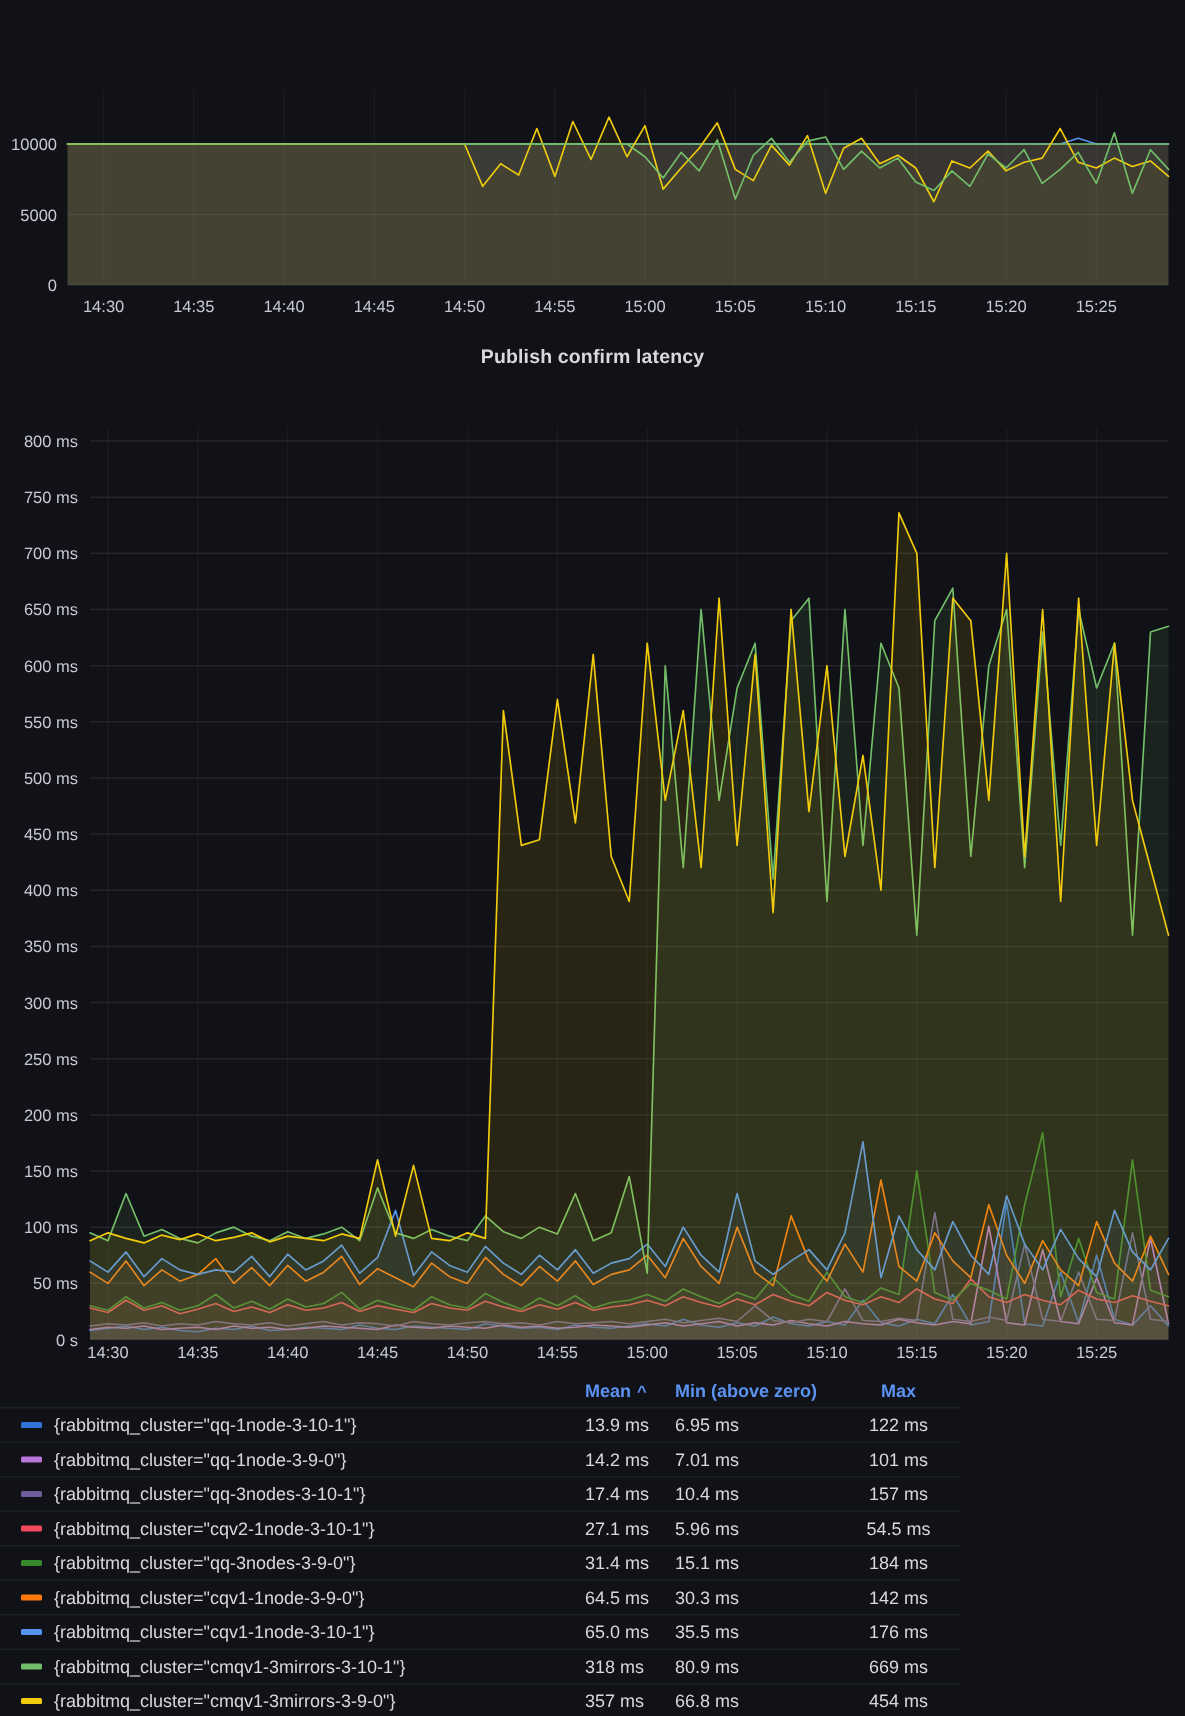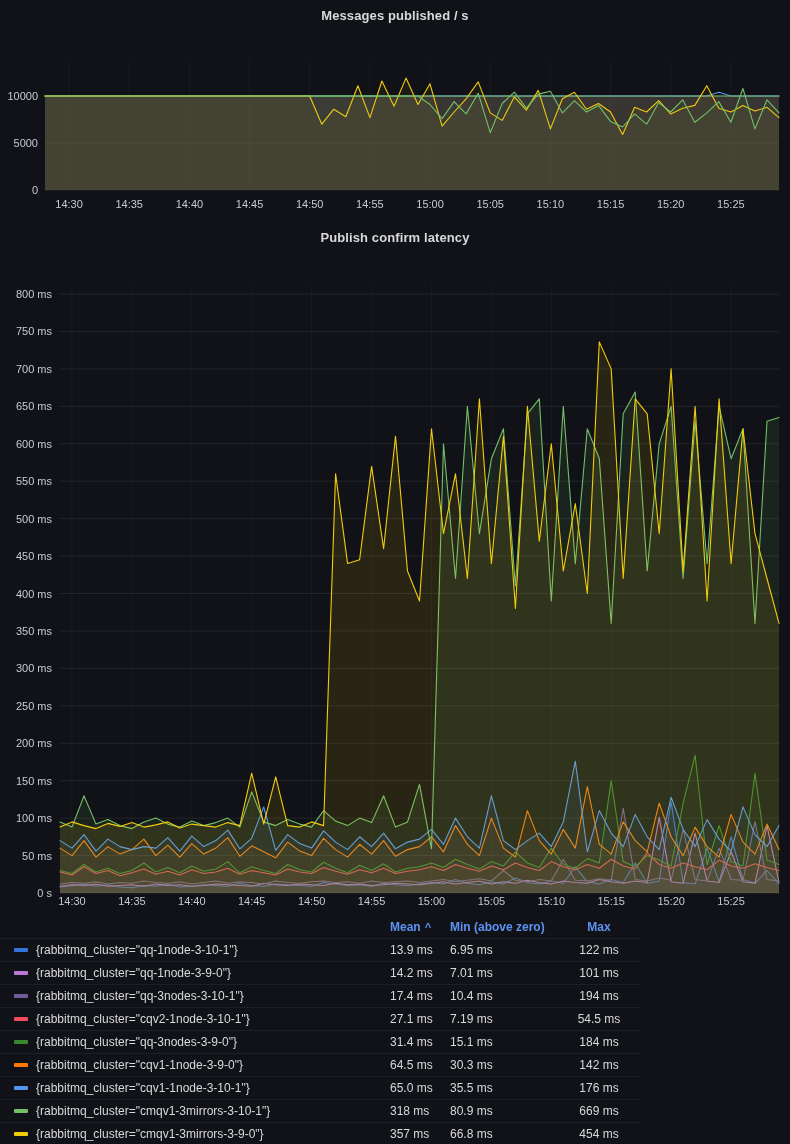--- a/index.html
+++ b/index.html
@@ -26,21 +26,20 @@
   .lhead .col-max{cursor:pointer;}
   .swatch{display:inline-block;width:14px;height:4px;border-radius:1px;margin-right:8px;flex:0 0 auto;}
   .series-label{white-space:nowrap;overflow:hidden;text-overflow:ellipsis;cursor:pointer;color:#D8D9DA;}
   .caret{margin-left:4px;font-size:11px;}
 </style>
 </head>
 <body>
 
 <div id="dash">
 
-  <div class="panel-title" id="title-messages">Messages published / s</div>
   <svg id="chart1" width="790" height="226" viewBox="0 0 790 226">
       <line x1="45" x2="779" y1="190" y2="190" class="grid-h"></line>
       <text x="38" y="194" text-anchor="end" class="tick">0</text>
       <line x1="45" x2="779" y1="143" y2="143" class="grid-h"></line>
       <text x="38" y="147" text-anchor="end" class="tick">5000</text>
       <line x1="45" x2="779" y1="96" y2="96" class="grid-h"></line>
       <text x="38" y="100" text-anchor="end" class="tick">10000</text>
       <line x1="69.06557377049181" x2="69.06557377049181" y1="60" y2="190" class="grid-v"></line>
       <text x="69.06557377049181" y="208" text-anchor="middle" class="tick">14:30</text>
       <line x1="129.22950819672133" x2="129.22950819672133" y1="60" y2="190" class="grid-v"></line>
@@ -182,29 +181,29 @@
           <div class="col-min">7.01 ms</div>
           <div class="col-max">101 ms</div>
         </div>
         <div class="lrow">
           <div class="col-label">
             <span class="swatch" style="background: rgb(112, 93, 160);"></span>
             <span class="series-label">{rabbitmq_cluster="qq-3nodes-3-10-1"}</span>
           </div>
           <div class="col-mean">17.4 ms</div>
           <div class="col-min">10.4 ms</div>
-          <div class="col-max">194 ms</div>
+          <div class="col-max">157 ms</div>
         </div>
         <div class="lrow">
           <div class="col-label">
             <span class="swatch" style="background: rgb(242, 73, 92);"></span>
             <span class="series-label">{rabbitmq_cluster="cqv2-1node-3-10-1"}</span>
           </div>
           <div class="col-mean">27.1 ms</div>
-          <div class="col-min">7.19 ms</div>
+          <div class="col-min">5.96 ms</div>
           <div class="col-max">54.5 ms</div>
         </div>
         <div class="lrow">
           <div class="col-label">
             <span class="swatch" style="background: rgb(55, 135, 45);"></span>
             <span class="series-label">{rabbitmq_cluster="qq-3nodes-3-9-0"}</span>
           </div>
           <div class="col-mean">31.4 ms</div>
           <div class="col-min">15.1 ms</div>
           <div class="col-max">184 ms</div>

